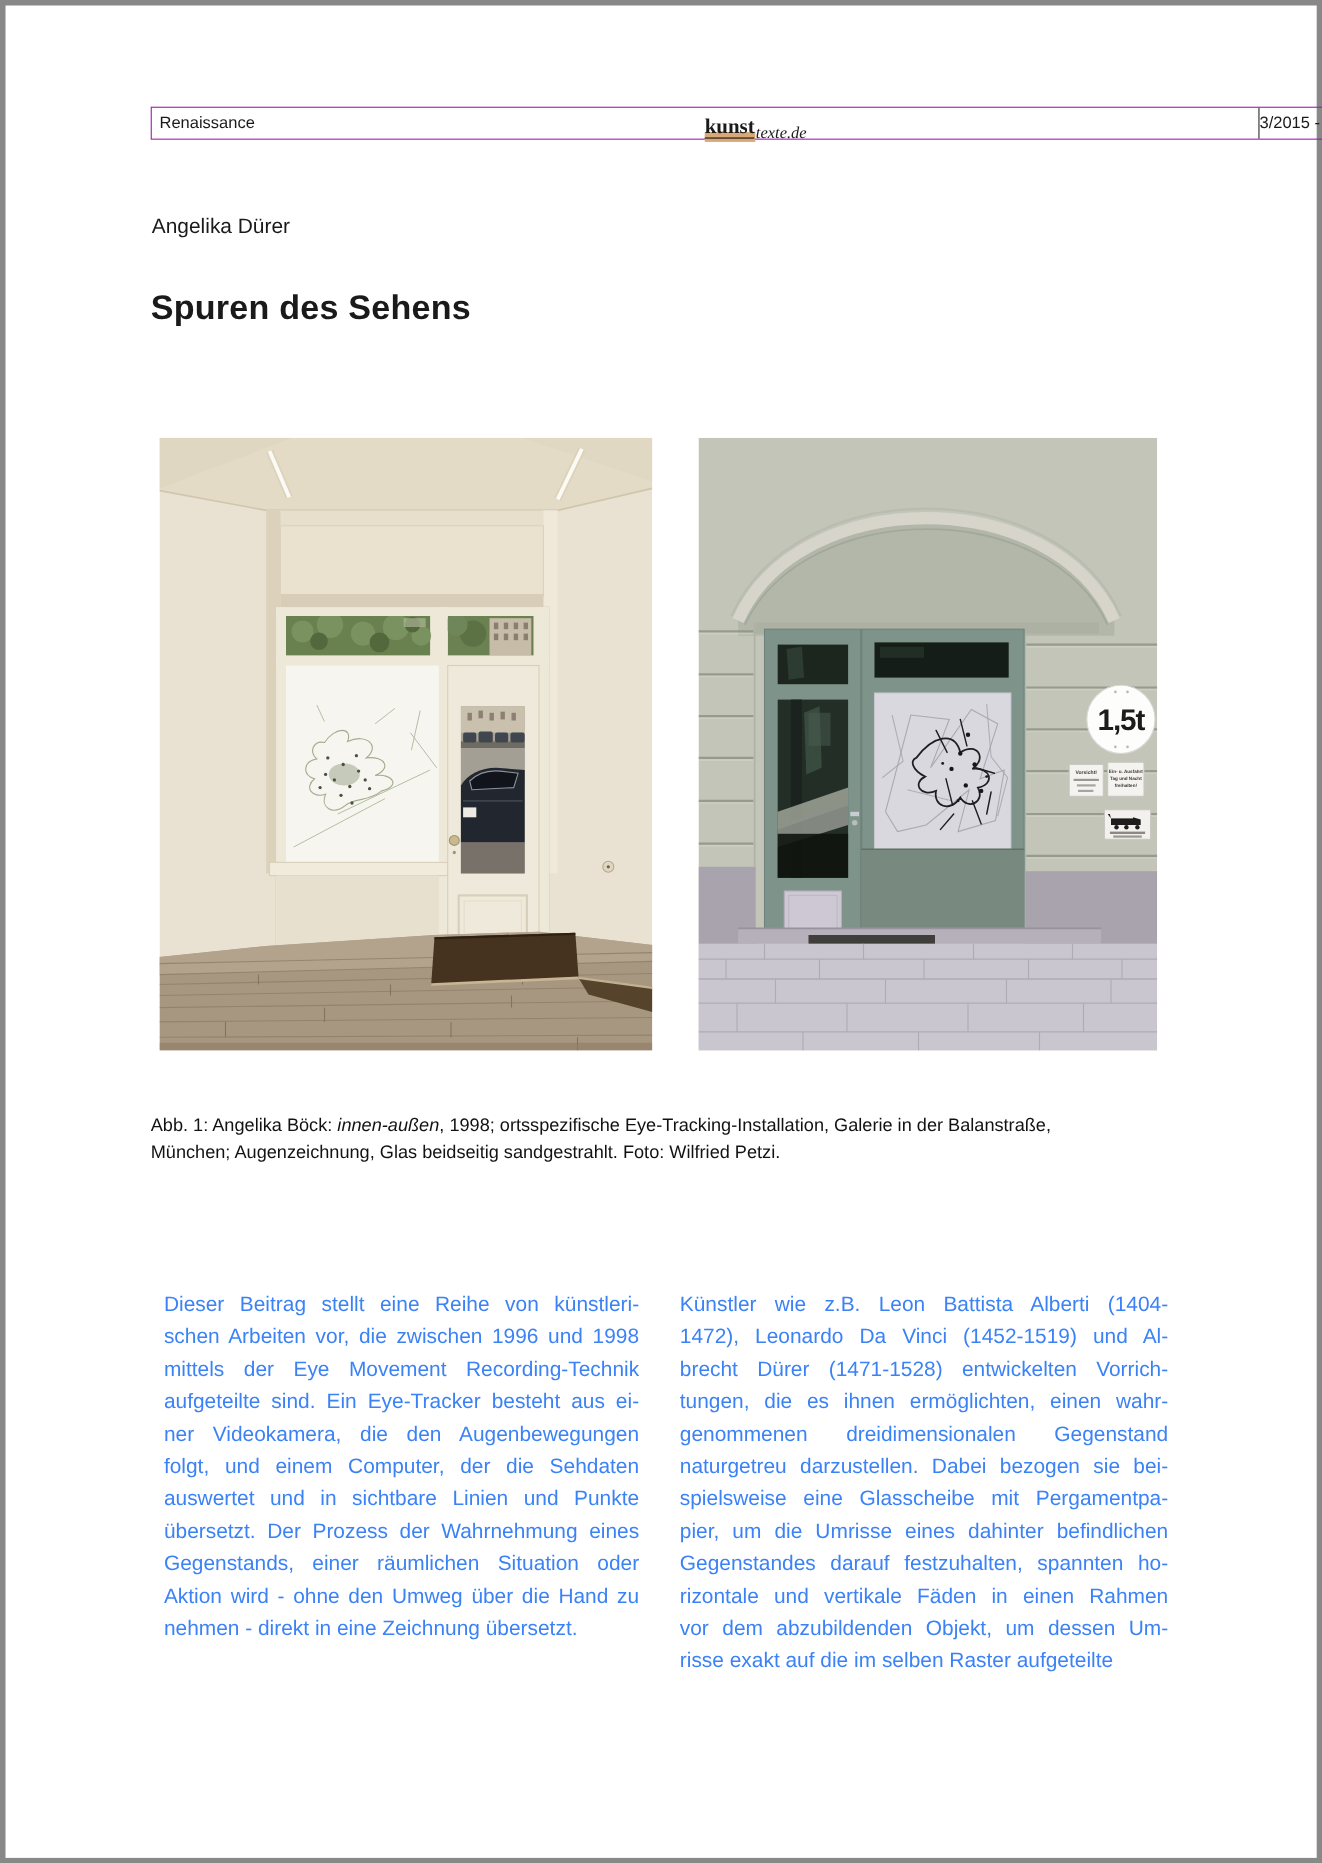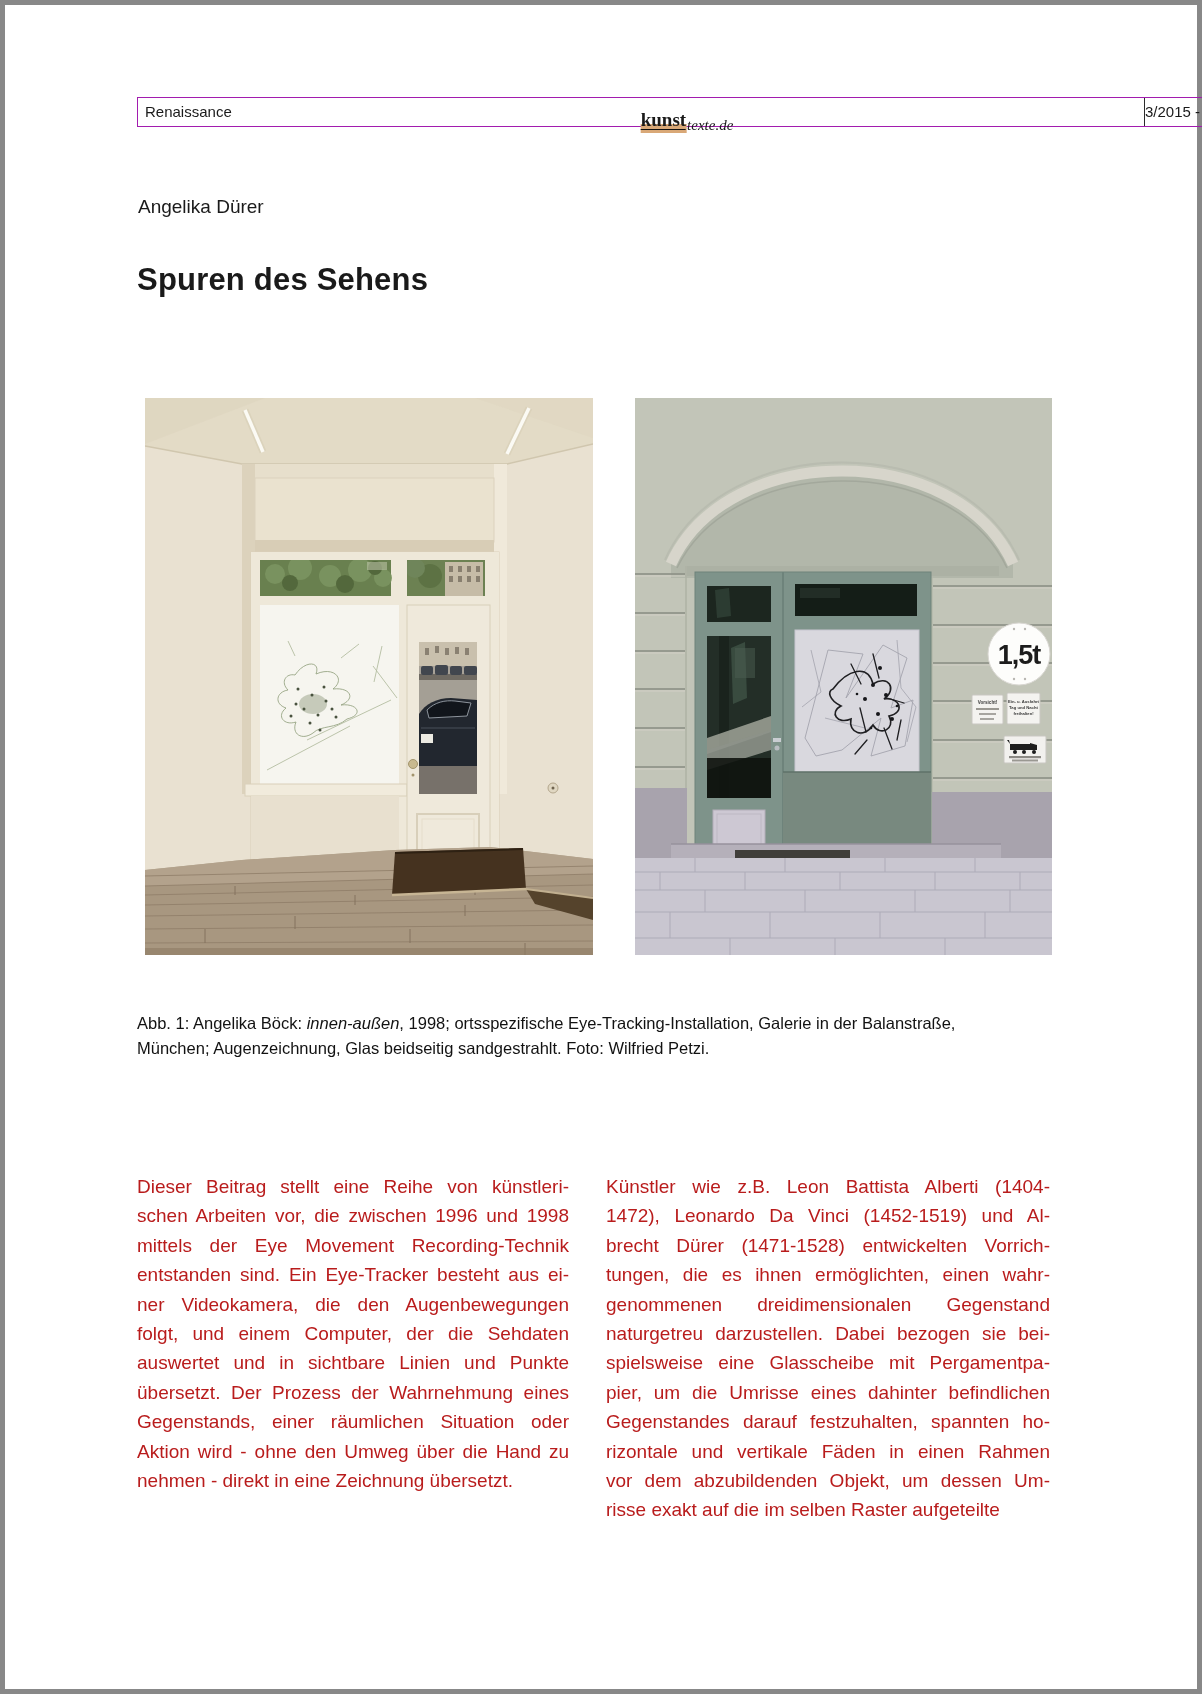--- a/index.html
+++ b/index.html
@@ -3,38 +3,38 @@
 <meta charset="utf-8">
 <style>
   html,body{margin:0;padding:0;background:#ffffff;}
   body{width:1202px;height:1694px;position:relative;font-family:"Liberation Sans",sans-serif;color:#1a1a1a;}
   .page-border{position:absolute;inset:0;border:5px solid #888888;pointer-events:none;box-sizing:border-box;}
 
   
   .jheader{position:absolute;left:137px;top:97px;width:1100px;height:30px;border:1px solid #a21caf;box-sizing:border-box;display:flex;align-items:stretch;}
   .jheader .hleft{flex:1;line-height:28px;font-size:15px;padding-left:7px;}
   .jheader .hright{width:92px;border-left:1px solid #2b2b2b;line-height:28px;font-size:15px;text-align:left;padding-right:6px;box-sizing:border-box;}
-  .hlogo{position:absolute;left:50%;top:12px;transform:translateX(-50%);height:28px;display:flex;align-items:flex-start;}
+  .hlogo{position:absolute;left:50%;top:0;transform:translateX(-50%);height:28px;display:flex;align-items:flex-end;}
   .kunst-wrap{position:relative;display:inline-flex;align-items:baseline;}
   .kunst-block{position:absolute;left:0;top:14px;width:46px;height:9px;background:#d9a877;z-index:0;}
   .kunst{position:relative;z-index:1;font-family:"Liberation Serif",serif;font-weight:bold;font-size:19px;border-bottom:1.6px solid #111;line-height:1;}
   .texte{position:relative;z-index:1;font-family:"Liberation Serif",serif;font-style:italic;font-size:15px;top:4px;margin-left:1px;}
 
   .author{position:absolute;left:138px;top:196px;font-size:19px;}
   .atitle{position:absolute;left:137px;top:262px;font-size:31px;font-weight:bold;letter-spacing:.2px;}
 
   .photo{position:absolute;top:398px;}
   .photo.left{left:145px;width:448px;height:557px;}
   .photo.right{left:635px;width:467px;height:557px;}
   .photo svg{display:block;}
 
   .caption{position:absolute;left:137px;top:1011px;width:900px;font-size:16.5px;line-height:24.5px;color:#121212;}
   .caption i{font-style:italic;}
 
-  .bodycol{position:absolute;top:1172px;font-size:19px;line-height:29.4px;color:#b91c1c;}
+  .bodycol{position:absolute;top:1172px;font-size:19px;line-height:29.4px;color:#3b82f6;margin-left:12px;}
   .bodycol.colL{left:137px;width:432px;}
   .bodycol.colR{left:606px;width:444px;}
   .jline{text-align:justify;text-align-last:justify;white-space:normal;}
   .jline.last{text-align-last:left;}
 </style>
 </head>
 <body>
 
 <div class="page-border"></div>
 
@@ -384,21 +384,21 @@
 
 <div class="caption">
   <div class="cap-line"><span>Abb. 1: Angelika Böck: </span><i>innen-außen</i><span>, 1998; ortsspezifische Eye-Tracking-Installation, Galerie in der Balanstraße,</span></div>
   <div class="cap-line">München; Augenzeichnung, Glas beidseitig sandgestrahlt. Foto: Wilfried Petzi.</div>
 </div>
 
 <div class="bodycol colL">
     <div class="jline">Dieser Beitrag stellt eine Reihe von künstleri-</div>
     <div class="jline">schen Arbeiten vor, die zwischen 1996 und 1998</div>
     <div class="jline">mittels der Eye Movement Recording-Technik</div>
-    <div class="jline">entstanden sind. Ein Eye-Tracker besteht aus ei-</div>
+    <div class="jline">aufgeteilte sind. Ein Eye-Tracker besteht aus ei-</div>
     <div class="jline">ner Videokamera, die den Augenbewegungen</div>
     <div class="jline">folgt, und einem Computer, der die Sehdaten</div>
     <div class="jline">auswertet und in sichtbare Linien und Punkte</div>
     <div class="jline">übersetzt. Der Prozess der Wahrnehmung eines</div>
     <div class="jline">Gegenstands, einer räumlichen Situation oder</div>
     <div class="jline">Aktion wird - ohne den Umweg über die Hand zu</div>
     <div class="jline last">nehmen - direkt in eine Zeichnung übersetzt.</div>
   </div>
 <div class="bodycol colR">
     <div class="jline">Künstler wie z.B. Leon Battista Alberti (1404-</div>

